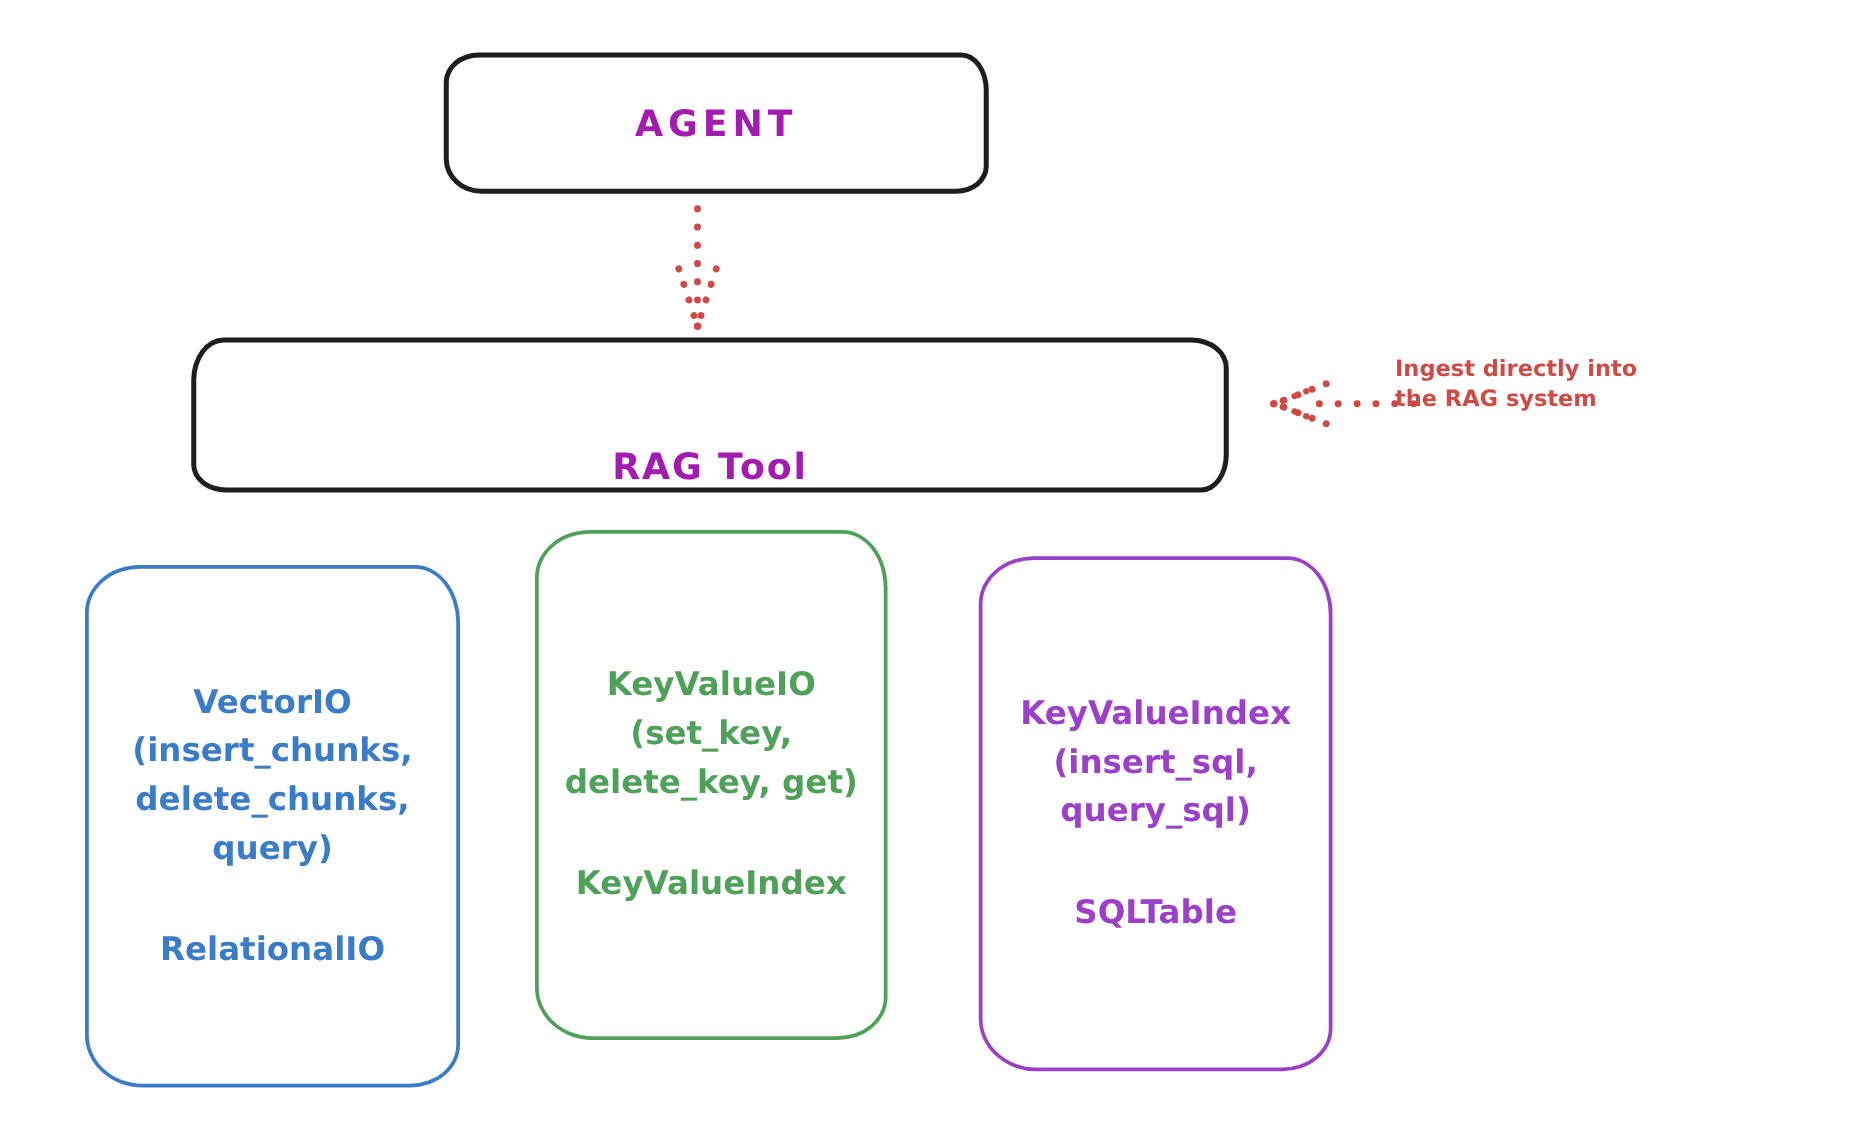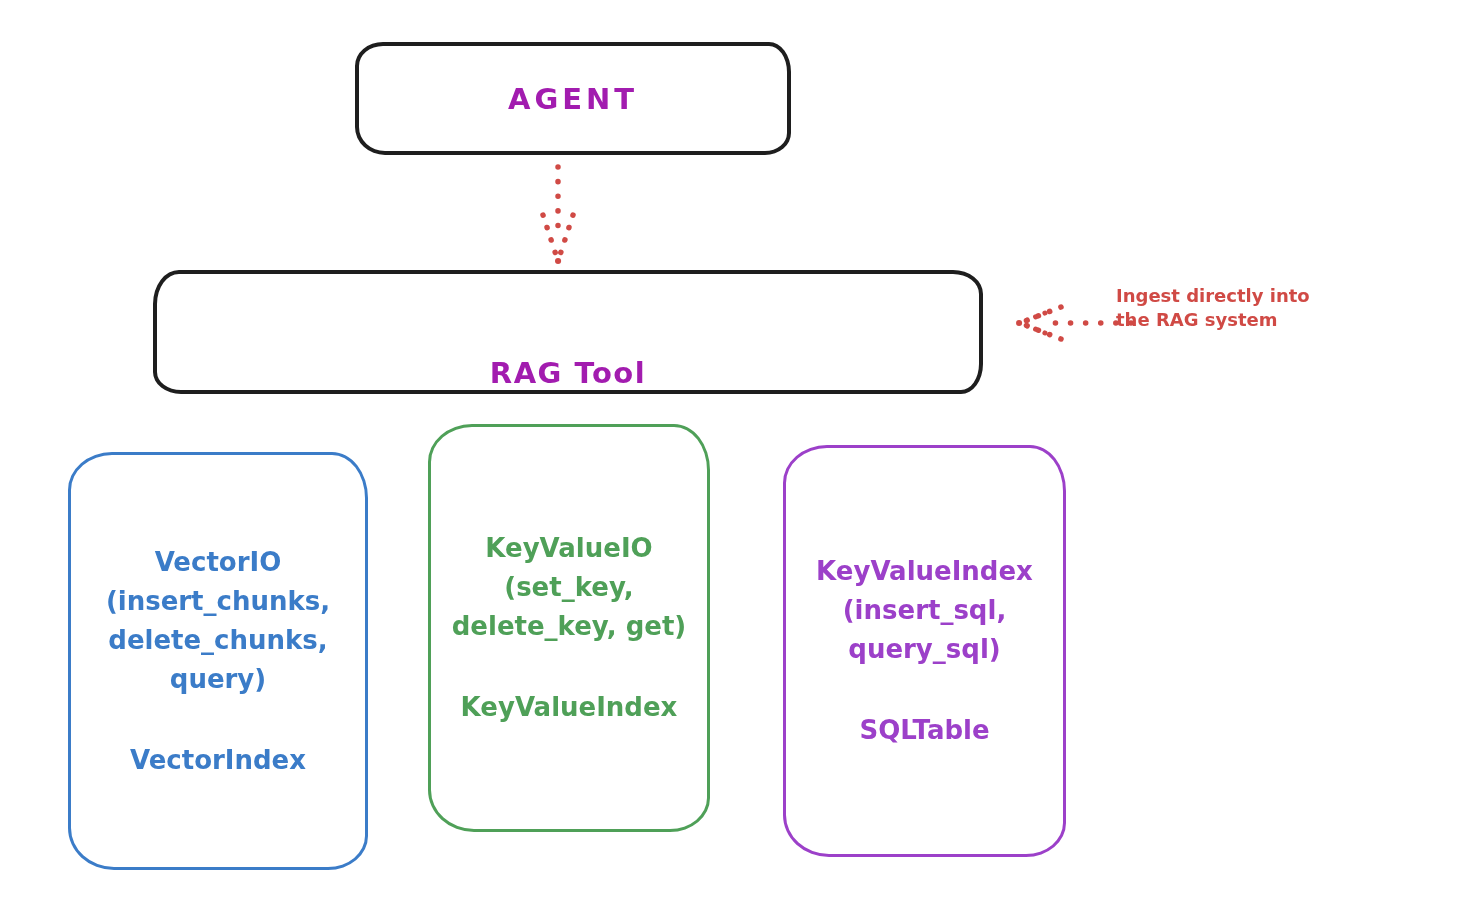--- a/index.html
+++ b/index.html
@@ -124,21 +124,21 @@
 
   <div class="annotation" style="--c: #d04a45;">Ingest directly into
 the RAG system</div>
 
   <div class="backend backend-vector" style="--c: #3b7cc8;">
     <div class="backend-content">
       <div class="backend-lines">VectorIO
 (insert_chunks,
 delete_chunks,
 query)</div>
-      <div class="backend-index">VectorIndex</div>
+      <div class="backend-index">RelationalIO</div>
     </div>
   </div>
 
   <div class="backend backend-keyvalue" style="--c: #4fa058;">
     <div class="backend-content">
       <div class="backend-lines">KeyValueIO
 (set_key,
 delete_key, get)</div>
       <div class="backend-index">KeyValueIndex</div>
     </div>

